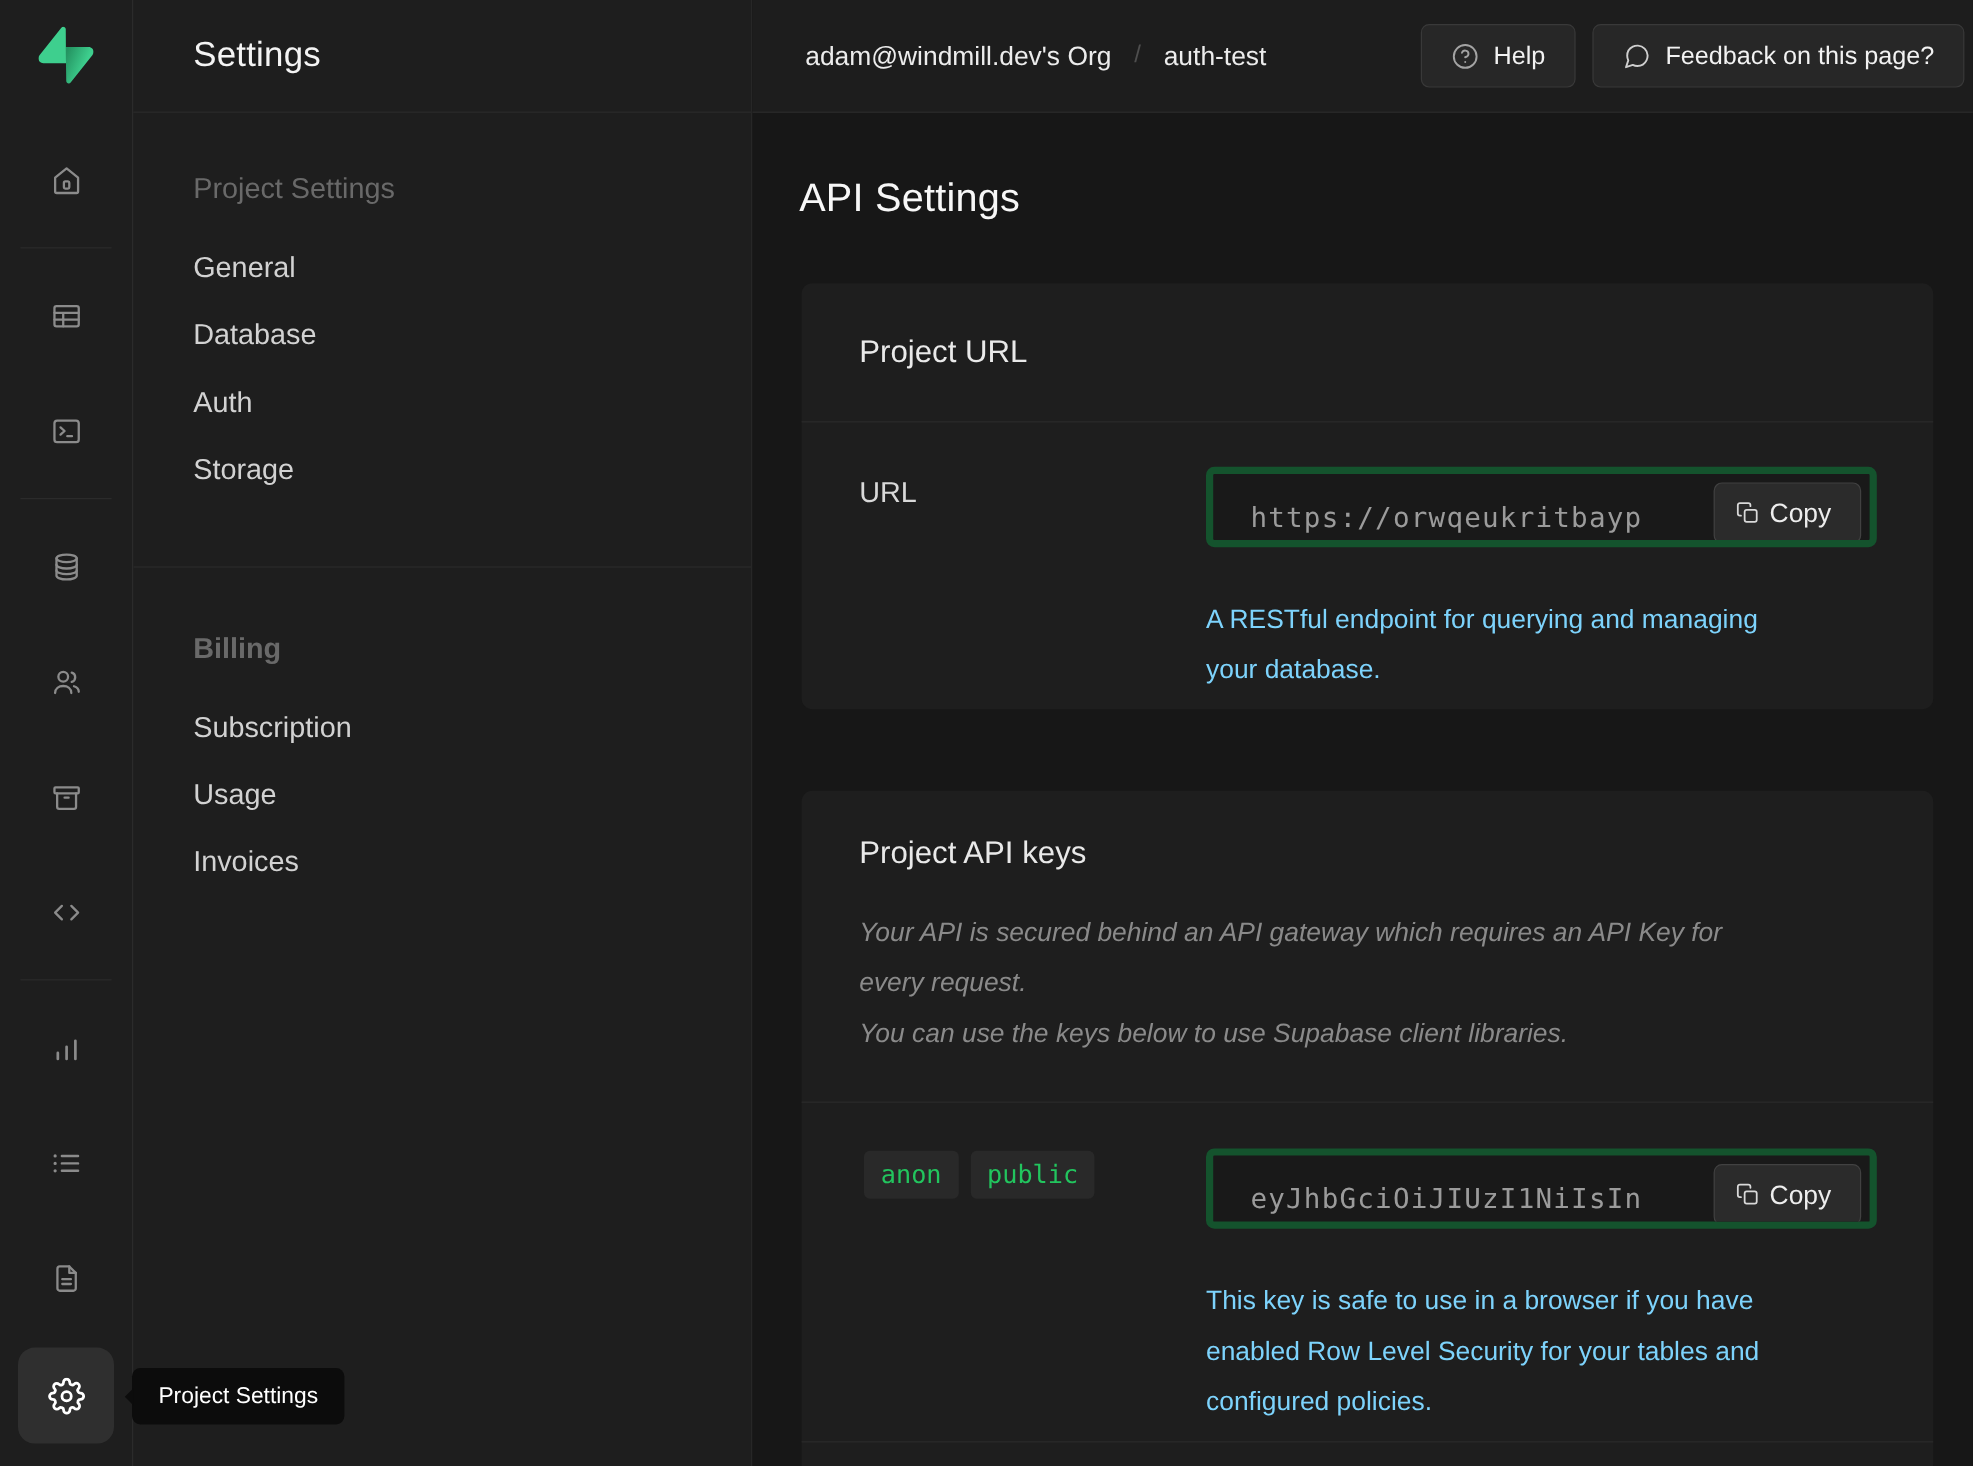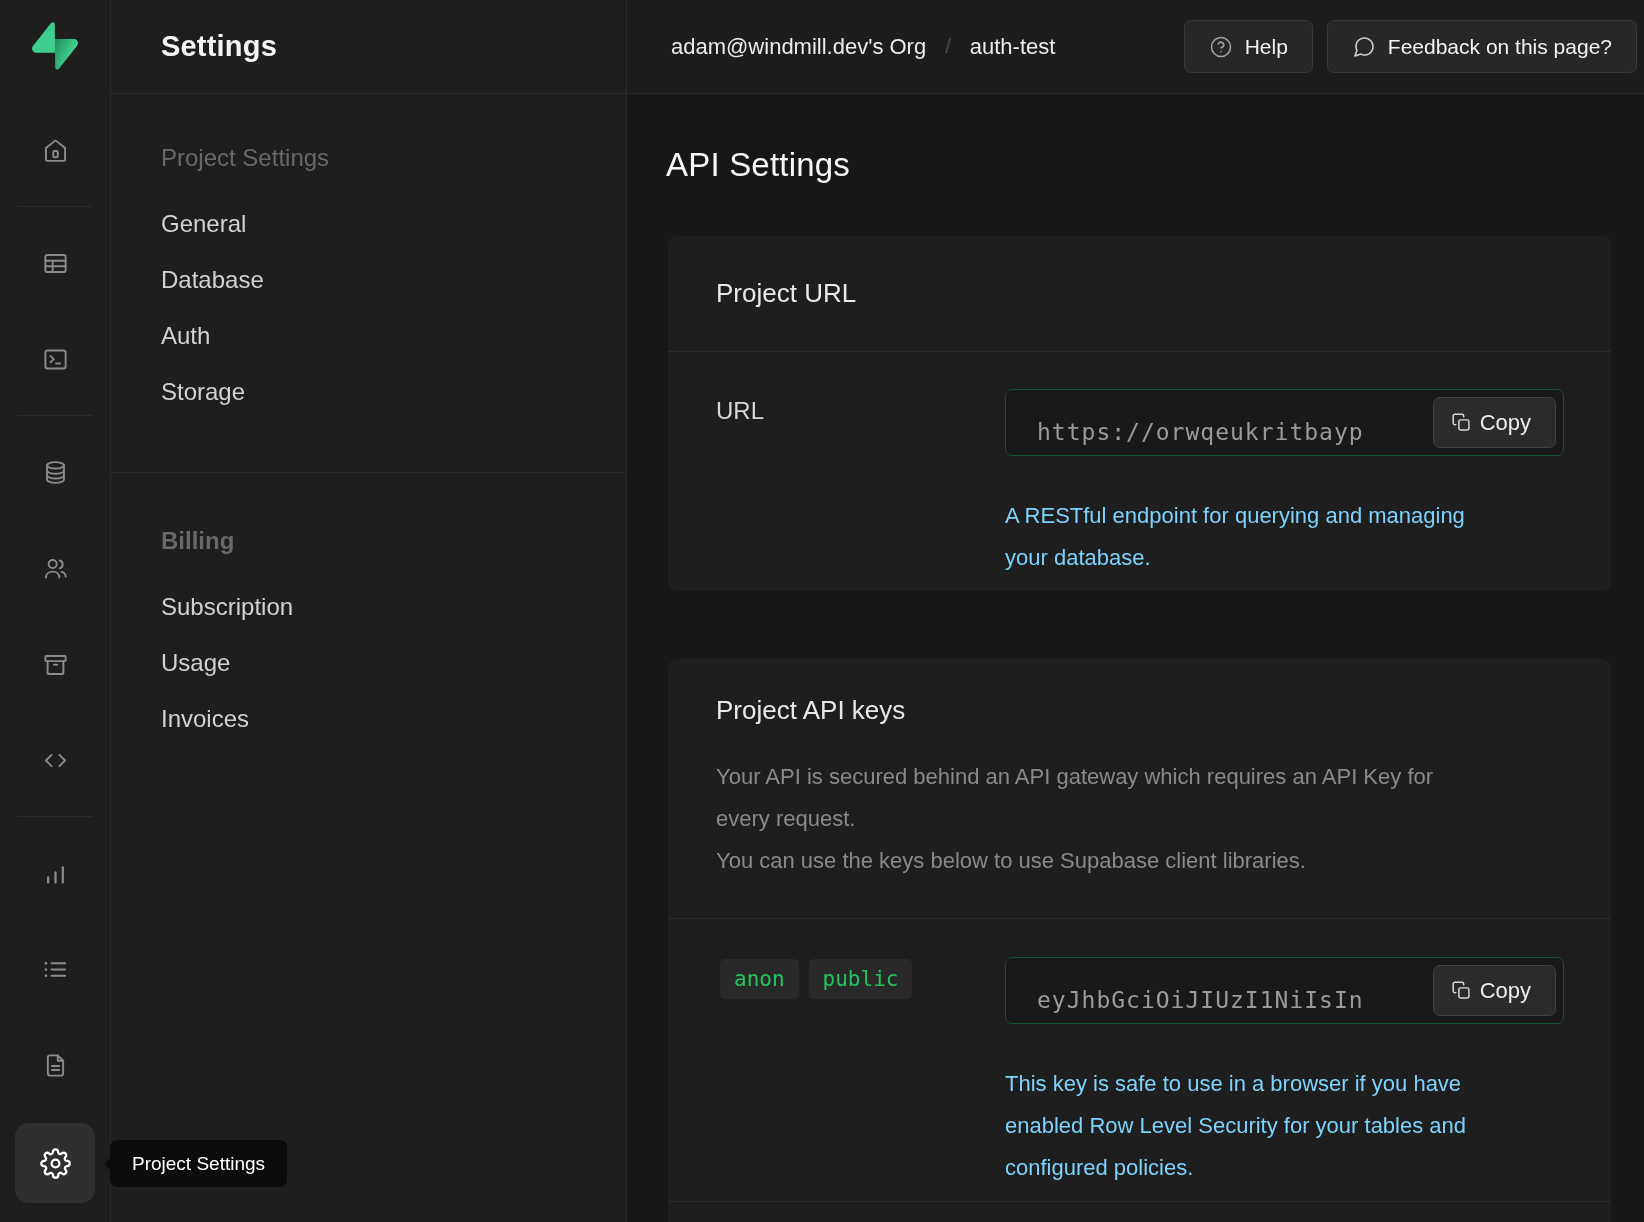--- a/index.html
+++ b/index.html
@@ -32,21 +32,21 @@
     white-space:nowrap; }
   .tooltip::before { content:""; position:absolute; left:-6px; top:17px;
     border-top:7px solid transparent; border-bottom:7px solid transparent;
     border-right:7px solid #0c0c0c; }
 
   
   .settings-panel { position:fixed; left:111px; top:0; width:516px;
     height:1222px; background:#1e1e1e; border-right:1px solid #2b2b2b; }
   .sp-header { height:94px; border-bottom:1px solid #2b2b2b; display:flex;
     align-items:center; padding-left:50px; }
-  .sp-title { font-size:29px; font-weight:700; color:#f4f4f4; letter-spacing:.2px; }
+  .sp-title { font-size:29px; font-weight:400; color:#f4f4f4; letter-spacing:.2px; }
   .sp-nav { padding-top:50px; }
   .nav-header { margin:0 0 24px 50px; font-size:24px; color:#696969; }
   .nav-header.billing { margin-top:54px;font-weight:bold; }
   .nav-item { height:56px; display:flex; align-items:center; padding-left:50px;
     font-size:24px; color:#d2d2d2; cursor:pointer; }
   .nav-item.active { height:50px; margin:3px 27px 3px 26px; padding-left:24px;
     background:#2d2d2d; border-radius:7px; color:#ffffff; font-weight:700; }
   .nav-section-divider { height:1px; background:#2b2b2b; margin-top:52px; }
 
   
@@ -67,33 +67,33 @@
   .page-title { margin:52px 0 0 39px; font-size:33px; font-weight:500;
     color:#f7f7f7; letter-spacing:.2px; }
 
   .card { width:943px; margin:52px 0 0 41px; background:#1e1e1e;
     border-radius:9px; }
   .card-header { min-height:116px; padding:36px 48px;
     border-bottom:1px solid #2b2b2b; display:flex; flex-direction:column;
     justify-content:center; }
   .card-title { font-size:26px; color:#e9e9e9; }
   .card-desc p { margin:30px 0 0; font-size:22px; line-height:42px;
-    color:#8a8a8a; max-width:730px; }
+    color:#8a8a8a; max-width:730px;font-style:italic; }
   .card-desc p + p { margin-top:0; }
 
   .card-row { display:flex; padding:37px 47px 12px 48px; }
   .card-row.keys { padding:38px 47px 0 48px; flex-wrap:wrap; }
   .row-label { flex:1; font-size:24px; color:#d8d8d8; padding-top:8px; }
   .badges { flex:1; display:flex; align-items:flex-start; gap:10px;
     padding:2px 0 0 4px; }
   .badge { font-family:"DejaVu Sans Mono", monospace; font-size:21px;
     color:#22c55e; background:#292929; border-radius:5px; padding:8px 14px; }
   .field-col { width:559px; }
   .input-box { position:relative; height:67px; background:#191919;
-    border:1px solid #14532d; border-radius:7px; display:flex;
+    border:6px solid #14532d; border-radius:7px; display:flex;
     align-items:center; overflow:hidden; padding:18px 160px 0 31px; cursor:text; }
   .mono-text { font-family:"DejaVu Sans Mono", monospace; font-size:23px;
     letter-spacing:1px; color:#9b9b9b; white-space:nowrap; }
   .copy-btn { position:absolute; top:7px; right:7px; height:51px;
     border-radius:7px; background:#2b2b2b; border:1px solid #414141;
     color:#ededed; font-size:22px; display:flex; align-items:center; gap:8px;
     padding:0 24px 0 17px; cursor:pointer;
     font-family:"Liberation Sans", sans-serif; }
   .copy-btn svg { width:21px; height:21px; color:#d9d9d9; }
   .field-desc { margin-top:39px; font-size:22px; line-height:42px;

